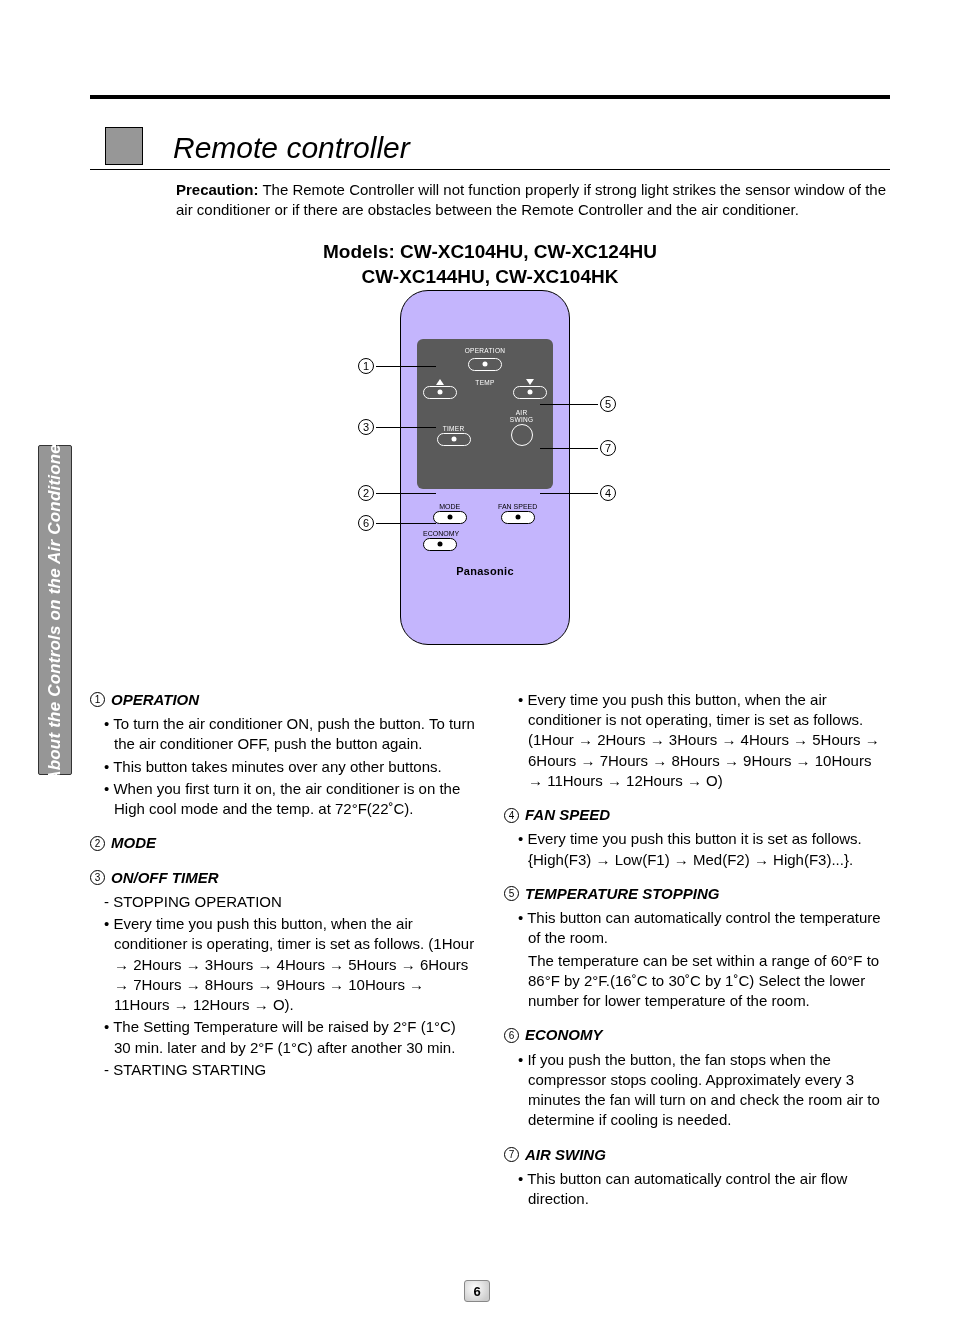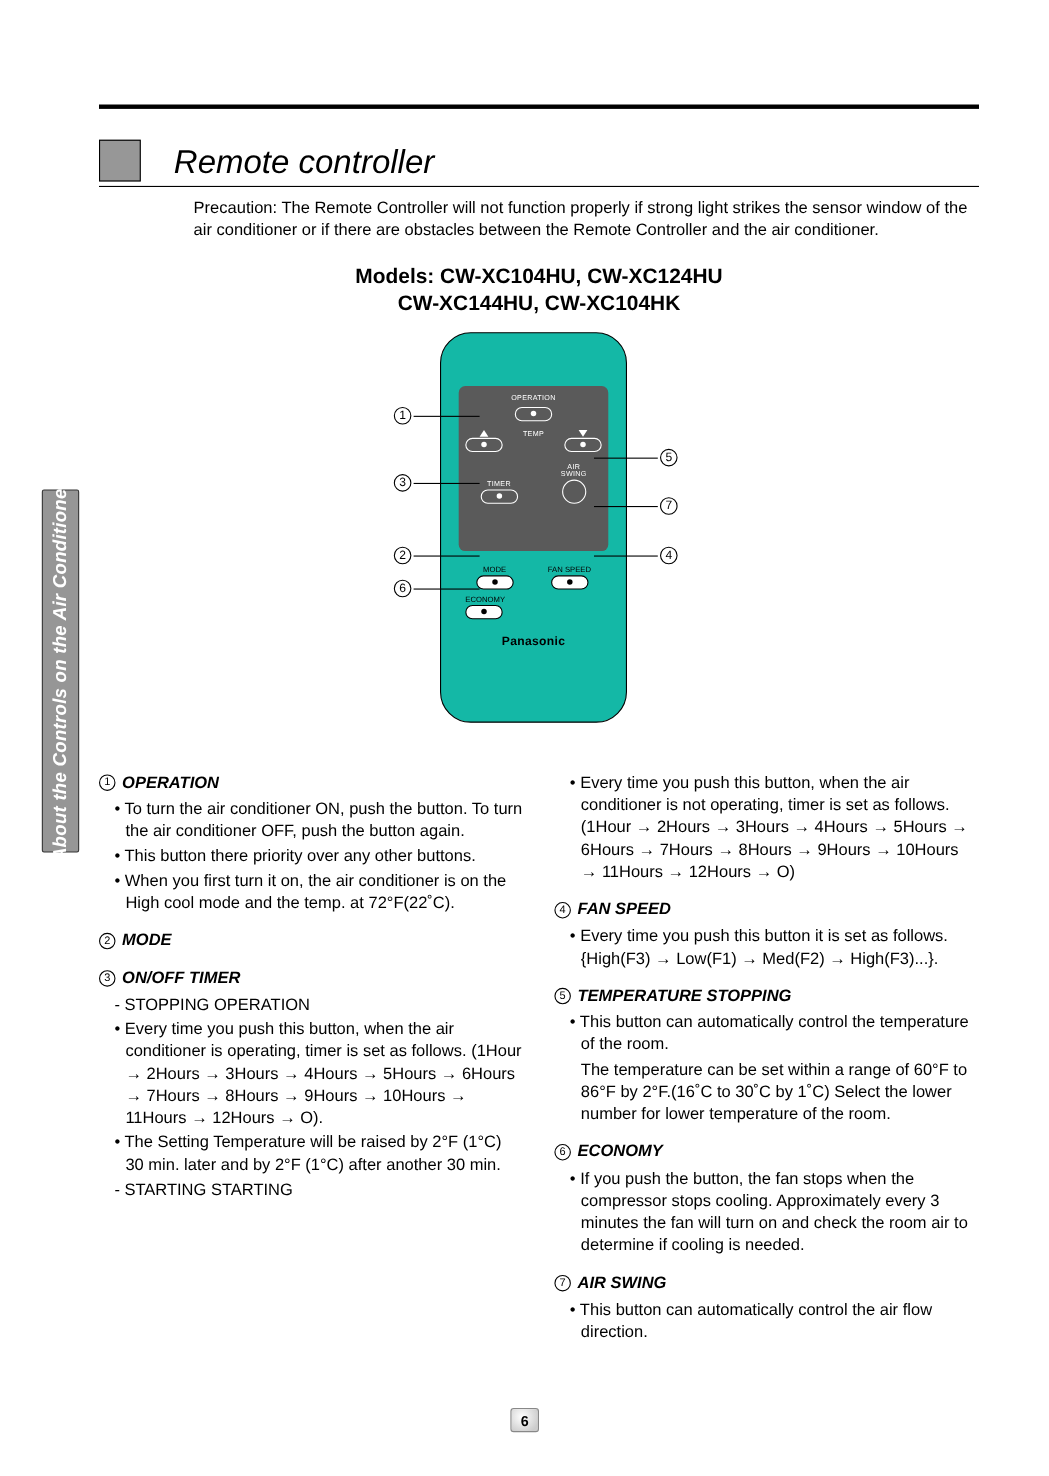--- a/index.html
+++ b/index.html
@@ -18,20 +18,21 @@
     width: 800px;
   }
   .rule-thick {
     border-top: 4px solid #000;
     margin-bottom: 28px;
   }
   .title-row {
     display: flex;
     align-items: flex-end;
     margin-bottom: 4px;
+    margin-left: 15px;
   }
   .title-block {
     width: 38px;
     height: 38px;
     background: #979797;
     border: 1px solid #000;
     margin-right: 30px;
     flex-shrink: 0;
   }
   .title {
@@ -44,27 +45,26 @@
     border-top: 1px solid #000;
     margin-left: 0;
     margin-bottom: 10px;
   }
   .precaution {
     margin-left: 86px;
     font-size: 15px;
     line-height: 1.35;
     margin-bottom: 18px;
   }
-  .precaution b { font-weight: 400; }
+  .precaution b { font-weight: 700; }
   .models {
     text-align: center;
     font-weight: 700;
     font-size: 19px;
     line-height: 1.35;
-    margin-bottom: 12px;
   }
   
   .side-tab {
     position: absolute;
     left: 38px;
     top: 445px;
     width: 34px;
     height: 330px;
     background: #969696;
     border: 1px solid #333;
@@ -91,21 +91,21 @@
     margin: 0 auto 20px auto;
   }
   .remote-body {
     position: absolute;
     left: 60px;
     top: 0;
     width: 170px;
     height: 355px;
     border: 1.5px solid #000;
     border-radius: 28px;
-    background: #14b8a6;
+    background: #c4b5fd;
   }
   .remote-panel {
     position: absolute;
     left: 16px;
     top: 48px;
     right: 16px;
     height: 150px;
     background: #5a5a5a;
     border-radius: 6px;
     padding-top: 8px;
@@ -279,21 +279,21 @@
 
   <div class="cols">
     <div class="col">
 
       <div class="sec">
         <div class="sec-h">
           <div class="num">1</div>
           <div class="sec-title">OPERATION</div>
         </div>
         <div class="bul">To turn the air conditioner ON, push the button. To turn the air conditioner OFF, push the button again.</div>
-        <div class="bul">This button there priority over any other buttons.</div>
+        <div class="bul">This button takes minutes over any other buttons.</div>
         <div class="bul">When you first turn it on, the air conditioner is on the High cool mode and the temp. at 72°F(22˚C).</div>
       </div>
 
       <div class="sec">
         <div class="sec-h">
           <div class="num">2</div>
           <div class="sec-title">MODE</div>
         </div>
       </div>
 

